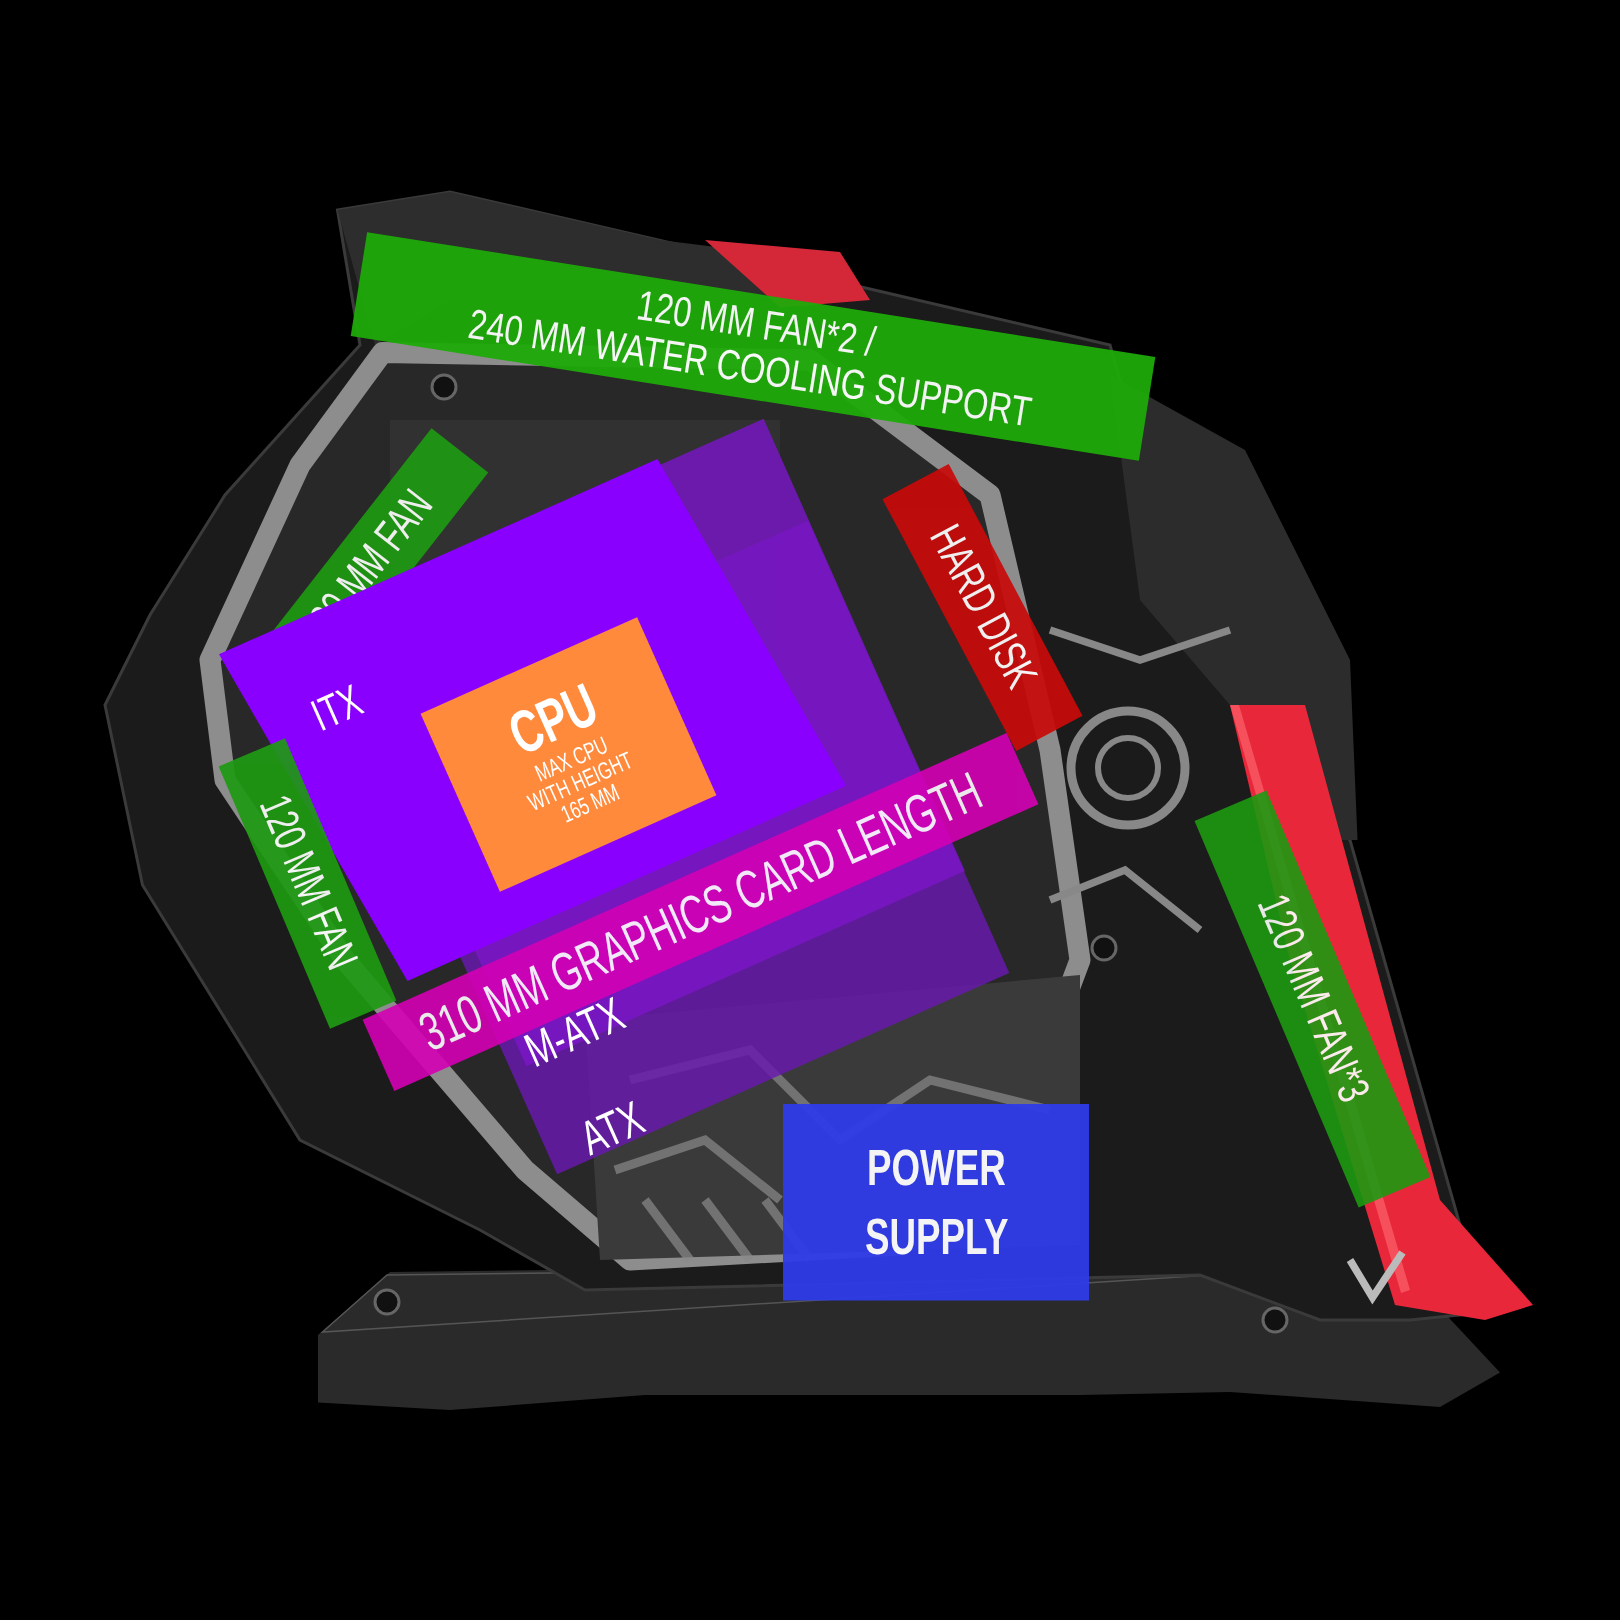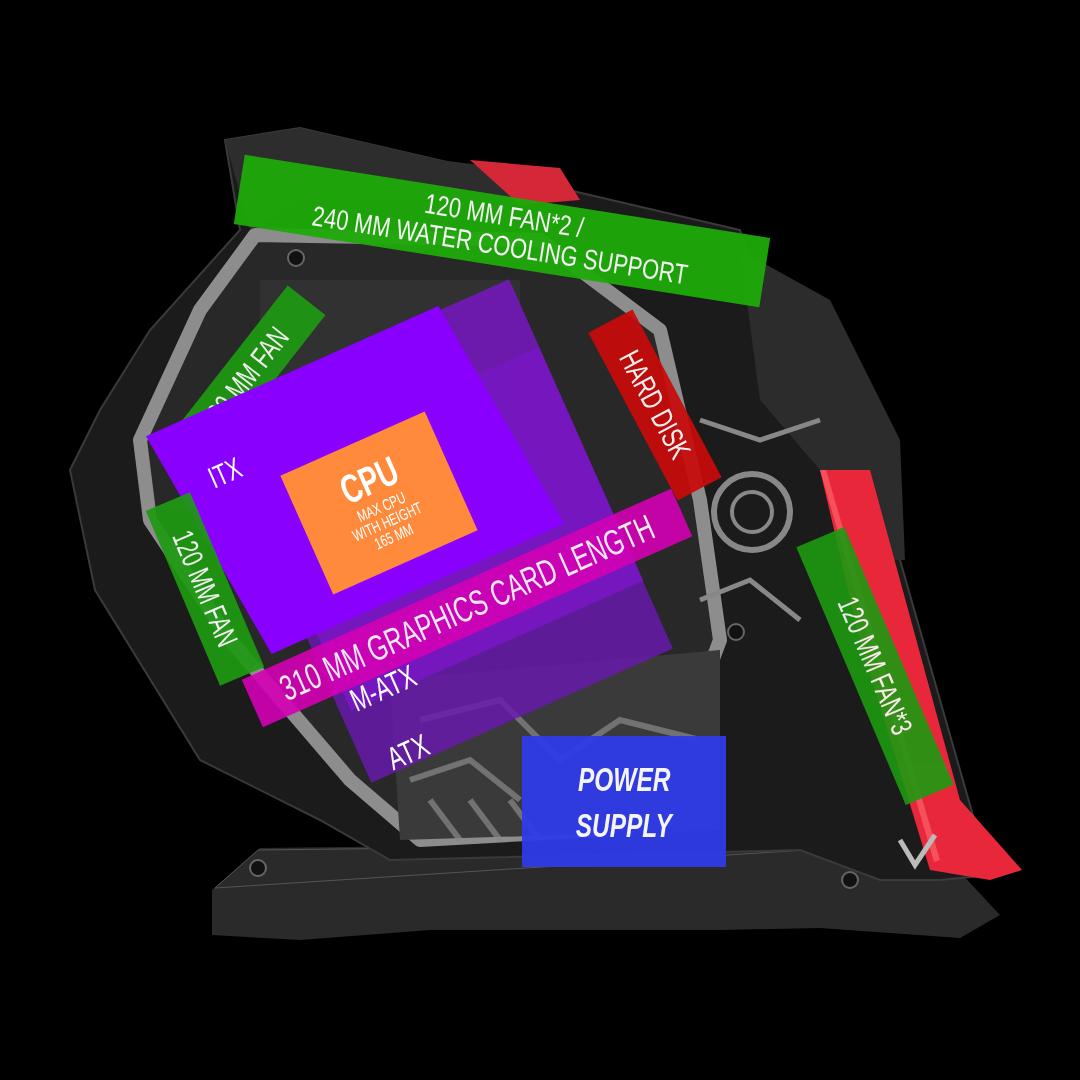--- a/index.html
+++ b/index.html
@@ -96,18 +96,18 @@
   </div>
 
   <div class="lbl" style="left:560px;top:380px;width:190px;height:50px;background:#c80a0a;opacity:.93;transform:rotate(62deg);">
     <span class="t" style="font-size:30px;transform:scaleX(.72);">HARD DISK</span>
   </div>
 
   <div class="lbl" style="left:735px;top:640px;width:280px;height:52px;background:#1e9a12;opacity:.9;transform:rotate(67deg);">
     <span class="t" style="font-size:30px;transform:scaleX(.72);">120 MM FAN*3</span>
   </div>
 
-  <div class="lbl" style="left:522px;top:736px;width:204px;height:131px;background:#2f3be8;opacity:.95;flex-direction:column;font-style:italic;">
+  <div class="lbl" style="left:522px;top:736px;width:204px;height:131px;background:#2f3be8;opacity:.95;flex-direction:column;">
     <span class="t" style="font-size:34px;font-weight:bold;transform:scaleX(.72);">POWER</span>
     <span class="t" style="font-size:34px;font-weight:bold;transform:scaleX(.72);margin-top:12px;">SUPPLY</span>
   </div>
 
 </div>
 
 </body></html>

